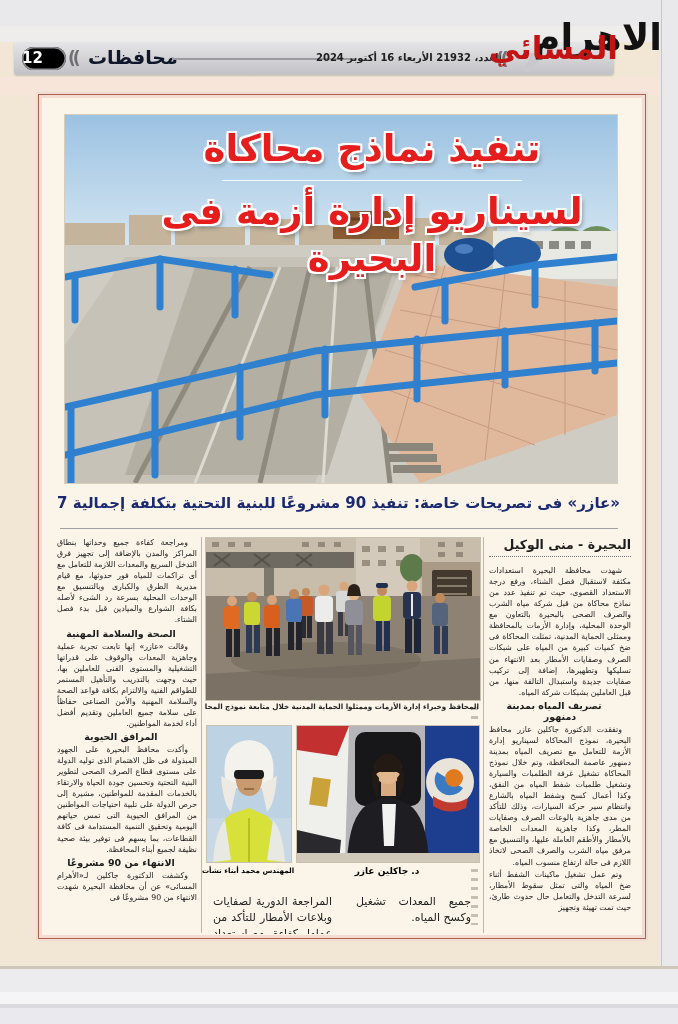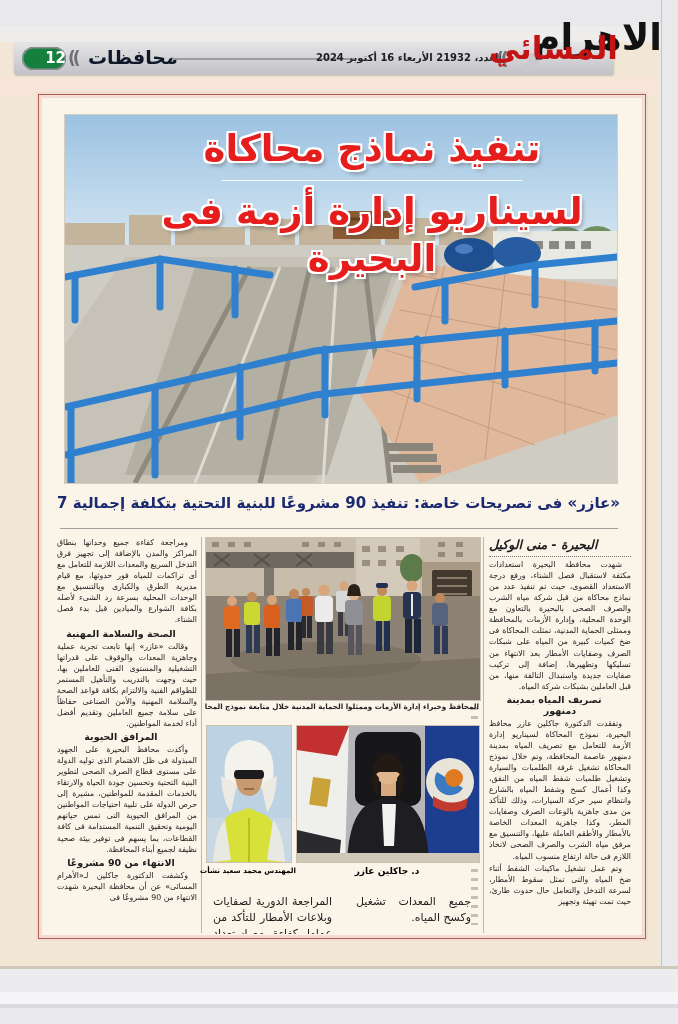--- a/index.html
+++ b/index.html
@@ -10,22 +10,22 @@
 
   
   #page{left:0;top:26px;width:659px;height:940px;background:#f2e7d4;}
   #page-top-light{left:0;top:26px;width:659px;height:16px;background:#eeedeb;}
   #pink-strip{left:0;top:77px;width:659px;height:18px;background:#f7e5da;}
   #right-edge-line{left:661px;top:0;width:1px;height:1024px;background:#c6c6ca;}
 
   
   #header-bar{left:14px;top:42px;width:600px;height:33px;border-radius:3px;
     background:linear-gradient(180deg,#e5e5e7,#c2c2c6);box-shadow:0 1px 2px rgba(0,0,0,.18);}
-  #page-number-badge{left:22px;top:47px;width:44px;height:23px;background:#15803d;border-radius:12px;
-    color:#fff;font-weight:bold;font-size:15px;text-align:right;line-height:23px;
+  #page-number-badge{left:22px;top:47px;width:44px;height:23px;background:#000000;border-radius:12px;
+    color:#fff;font-weight:bold;font-size:15px;text-align:left;line-height:23px;
     box-shadow:inset 0 0 0 1.5px #8d8d92;}
   .badge-arcs{color:#6f6f74;font-weight:bold;font-size:17px;letter-spacing:-3px;}
   #badge-arcs{left:68px;top:48px;}
   #section-label{left:88px;top:46px;font-size:19px;font-weight:bold;color:#0f172a;}
   #header-line{left:172px;top:58px;width:182px;height:1.5px;background:#9a9aa0;}
   #issue-line{left:352px;top:52px;width:150px;font-size:10px;font-weight:bold;color:#202022;white-space:nowrap;text-align:center;}
   #header-deco-arcs{left:496px;top:49px;}
 
   
   #masthead{left:534px;top:14px;width:128px;height:64px;}
@@ -51,22 +51,22 @@
 
   
   .vdiv{width:1px;height:396px;background:#bdb5a8;top:537px;}
   #vdiv-right{left:483px;}
   #vdiv-left{left:201px;}
   .col{top:537px;height:396px;overflow:hidden;color:#1c1c1c;}
   #right-col{left:489px;width:142px;}
   #left-col{left:57px;width:140px;}
   .body-text{font-size:7.8px;line-height:1.42;text-align:justify;text-indent:9px;margin:0 0 1px 0;}
   .colh{font-size:9.5px;font-weight:bold;margin:2px 0;text-align:center;text-indent:12px;}
-  #byline{font-size:12.5px;font-weight:bold;text-align:left;padding-bottom:4px;
-    border-bottom:1px dotted #777;margin-bottom:2px;font-style:italic;}
+  #byline{font-size:12.5px;font-weight:bold;text-align:right;padding-bottom:4px;
+    border-bottom:1px dotted #777;margin-bottom:8px;}
 
   
   #group-photo{left:205px;top:537px;width:274px;height:162px;border:1px solid #c9c0b0;overflow:hidden;}
   #group-caption{left:205px;top:702px;width:274px;font-size:7.2px;font-weight:bold;color:#222;
     text-align:center;white-space:nowrap;overflow:hidden;}
   #portrait-engineer{left:206px;top:725px;width:84px;height:136px;border:1px solid #c9c0b0;overflow:hidden;}
   #portrait-governor{left:296px;top:725px;width:182px;height:136px;border:1px solid #c9c0b0;overflow:hidden;}
   #caption-engineer{left:200px;top:866px;width:96px;font-size:7.2px;font-weight:bold;text-align:center;white-space:nowrap;}
   #caption-governor{left:296px;top:866px;width:182px;font-size:9px;font-weight:bold;text-align:center;}
   #mini-right{left:348px;top:886px;width:131px;height:48px;overflow:hidden;}
@@ -404,21 +404,21 @@
       <polygon points="85,78 99,78 97,120 87,120" fill="#f2f2f0"></polygon>
       <rect x="84" y="56" width="15" height="14" fill="#d9a97f"></rect>
       <circle cx="91" cy="44" r="14" fill="#e2b68c"></circle>
       <path d="M77 42 a14 14 0 0 1 28 0 l1 12 q-2 -6 -6 -8 l-18 0 q-4 2 -6 8 z" fill="#241a14"></path>
       <path d="M76 44 q-3 18 5 28 l1 -20 z" fill="#241a14"></path>
       <path d="M106 44 q3 18 -5 28 l-1 -20 z" fill="#241a14"></path>
       <rect x="0" y="127" width="182" height="9" fill="#cfc8b8"></rect>
     </svg>
   </div>
 
-  <div class="abs rtl" id="caption-engineer">المهندس محمد سعيد نشأت</div>
+  <div class="abs rtl" id="caption-engineer">المهندس محمد أبناء نشأت</div>
   <div class="abs rtl" id="caption-governor">د. جاكلين عازر</div>
 
   <div class="abs rtl" id="mini-right">
     <p class="mini-p">جميع المعدات تشغيل وكسح المياه.</p>
     <div class="mini-h">فرق التدخل السريع</div>
     <p class="mini-p">وشددت محافظ البحيرة، باستمرار</p>
   </div>
   <div class="abs rtl" id="mini-left">
     <p class="mini-p">المراجعة الدورية لصفايات وبلاعات الأمطار للتأكد من عملها بكفاءة، مع استعداد محطات الصرف الزراعى</p>
   </div>

